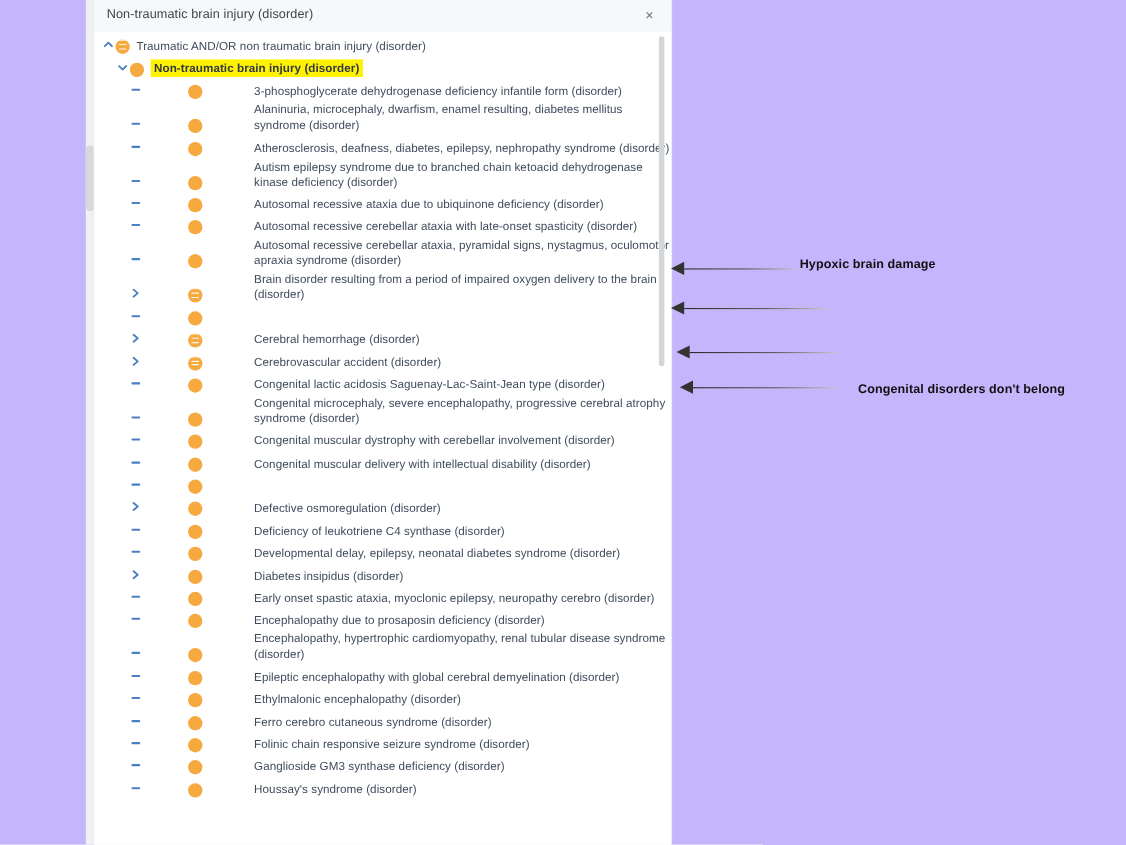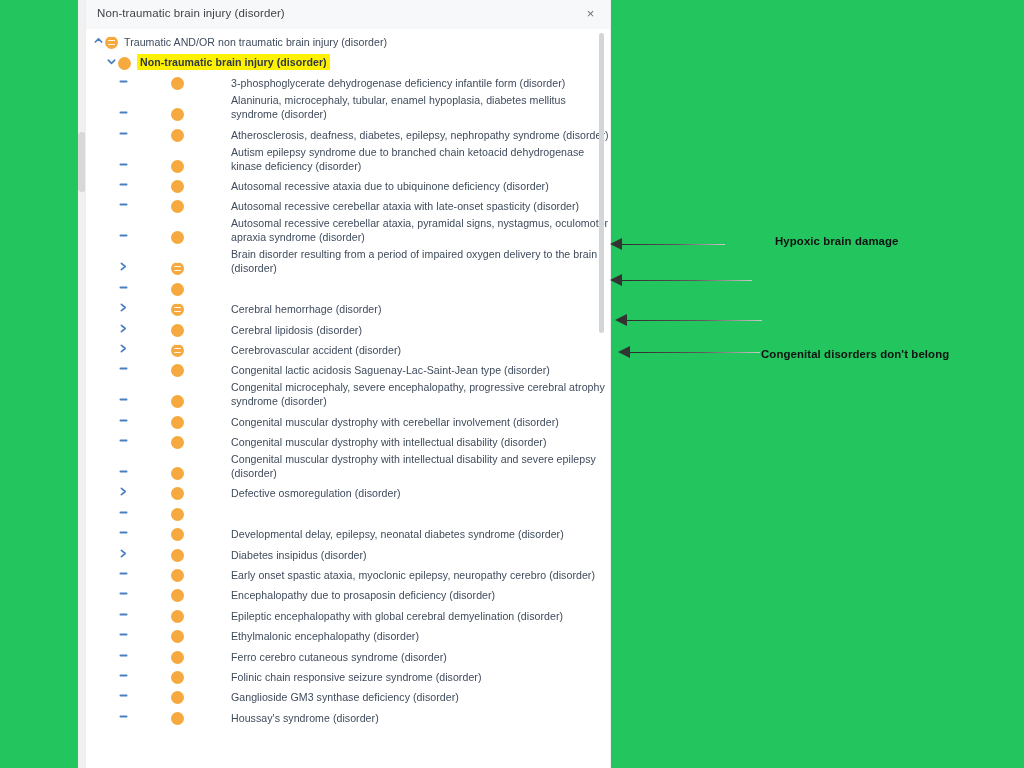--- a/index.html
+++ b/index.html
@@ -9,21 +9,21 @@
     height: 768px;
     background: #ffffff;
     font-family: "Liberation Sans", sans-serif;
     overflow: hidden;
   }
 
   #root {
     position: relative;
     width: 1024px;
     height: 768px;
-    background: #22c55e;
+    background: #c4b5fd;
   }
 
   
   .outer-gutter {
     position: absolute;
     left: 78px;
     top: 0;
     width: 8px;
     height: 768px;
     background: #f1f1f1;
@@ -261,21 +261,21 @@
             <div class="node-icon leaf"></div>
             <div class="node-label">3-phosphoglycerate dehydrogenase deficiency infantile form (disorder)</div>
           </div>
           <div class="row lvl2">
             <div class="toggle">
               <svg width="9" height="9" viewBox="0 0 9 9" aria-hidden="true">
                 <rect x="0.5" y="3.6" width="8" height="1.9" rx="0.9" fill="#4a7fc1"></rect>
               </svg>
             </div>
             <div class="node-icon leaf"></div>
-            <div class="node-label">Alaninuria, microcephaly, tubular, enamel hypoplasia, diabetes mellitus syndrome (disorder)</div>
+            <div class="node-label">Alaninuria, microcephaly, dwarfism, enamel resulting, diabetes mellitus syndrome (disorder)</div>
           </div>
           <div class="row lvl2">
             <div class="toggle">
               <svg width="9" height="9" viewBox="0 0 9 9" aria-hidden="true">
                 <rect x="0.5" y="3.6" width="8" height="1.9" rx="0.9" fill="#4a7fc1"></rect>
               </svg>
             </div>
             <div class="node-icon leaf"></div>
             <div class="node-label">Atherosclerosis, deafness, diabetes, epilepsy, nephropathy syndrome (disorder)</div>
           </div>
@@ -344,29 +344,20 @@
               <i></i>
             </div>
             <div class="node-label">Cerebral hemorrhage (disorder)</div>
           </div>
           <div class="row lvl2">
             <div class="toggle">
               <svg width="9" height="9" viewBox="0 0 9 9" aria-hidden="true">
                 <path d="M2.4 1.3 L6.2 4.5 L2.4 7.7" fill="none" stroke="#4a7fc1" stroke-width="1.7" stroke-linecap="round" stroke-linejoin="round"></path>
               </svg>
             </div>
-            <div class="node-icon leaf"></div>
-            <div class="node-label">Cerebral lipidosis (disorder)</div>
-          </div>
-          <div class="row lvl2">
-            <div class="toggle">
-              <svg width="9" height="9" viewBox="0 0 9 9" aria-hidden="true">
-                <path d="M2.4 1.3 L6.2 4.5 L2.4 7.7" fill="none" stroke="#4a7fc1" stroke-width="1.7" stroke-linecap="round" stroke-linejoin="round"></path>
-              </svg>
-            </div>
             <div class="node-icon parent">
               <i></i>
             </div>
             <div class="node-label">Cerebrovascular accident (disorder)</div>
           </div>
           <div class="row lvl2">
             <div class="toggle">
               <svg width="9" height="9" viewBox="0 0 9 9" aria-hidden="true">
                 <rect x="0.5" y="3.6" width="8" height="1.9" rx="0.9" fill="#4a7fc1"></rect>
               </svg>
@@ -392,47 +383,47 @@
             <div class="node-icon leaf"></div>
             <div class="node-label">Congenital muscular dystrophy with cerebellar involvement (disorder)</div>
           </div>
           <div class="row lvl2">
             <div class="toggle">
               <svg width="9" height="9" viewBox="0 0 9 9" aria-hidden="true">
                 <rect x="0.5" y="3.6" width="8" height="1.9" rx="0.9" fill="#4a7fc1"></rect>
               </svg>
             </div>
             <div class="node-icon leaf"></div>
-            <div class="node-label">Congenital muscular dystrophy with intellectual disability (disorder)</div>
-          </div>
-          <div class="row lvl2">
-            <div class="toggle">
-              <svg width="9" height="9" viewBox="0 0 9 9" aria-hidden="true">
-                <rect x="0.5" y="3.6" width="8" height="1.9" rx="0.9" fill="#4a7fc1"></rect>
-              </svg>
-            </div>
-            <div class="node-icon leaf"></div>
-            <div class="node-label">Congenital muscular dystrophy with intellectual disability and severe epilepsy (disorder)</div>
+            <div class="node-label">Congenital muscular delivery with intellectual disability (disorder)</div>
+          </div>
+          <div class="row lvl2">
+            <div class="toggle">
+              <svg width="9" height="9" viewBox="0 0 9 9" aria-hidden="true">
+                <rect x="0.5" y="3.6" width="8" height="1.9" rx="0.9" fill="#4a7fc1"></rect>
+              </svg>
+            </div>
+            <div class="node-icon leaf"></div>
           </div>
           <div class="row lvl2">
             <div class="toggle">
               <svg width="9" height="9" viewBox="0 0 9 9" aria-hidden="true">
                 <path d="M2.4 1.3 L6.2 4.5 L2.4 7.7" fill="none" stroke="#4a7fc1" stroke-width="1.7" stroke-linecap="round" stroke-linejoin="round"></path>
               </svg>
             </div>
             <div class="node-icon leaf"></div>
             <div class="node-label">Defective osmoregulation (disorder)</div>
           </div>
           <div class="row lvl2">
             <div class="toggle">
               <svg width="9" height="9" viewBox="0 0 9 9" aria-hidden="true">
                 <rect x="0.5" y="3.6" width="8" height="1.9" rx="0.9" fill="#4a7fc1"></rect>
               </svg>
             </div>
             <div class="node-icon leaf"></div>
+            <div class="node-label">Deficiency of leukotriene C4 synthase (disorder)</div>
           </div>
           <div class="row lvl2">
             <div class="toggle">
               <svg width="9" height="9" viewBox="0 0 9 9" aria-hidden="true">
                 <rect x="0.5" y="3.6" width="8" height="1.9" rx="0.9" fill="#4a7fc1"></rect>
               </svg>
             </div>
             <div class="node-icon leaf"></div>
             <div class="node-label">Developmental delay, epilepsy, neonatal diabetes syndrome (disorder)</div>
           </div>
@@ -455,20 +446,29 @@
             <div class="node-label">Early onset spastic ataxia, myoclonic epilepsy, neuropathy cerebro (disorder)</div>
           </div>
           <div class="row lvl2">
             <div class="toggle">
               <svg width="9" height="9" viewBox="0 0 9 9" aria-hidden="true">
                 <rect x="0.5" y="3.6" width="8" height="1.9" rx="0.9" fill="#4a7fc1"></rect>
               </svg>
             </div>
             <div class="node-icon leaf"></div>
             <div class="node-label">Encephalopathy due to prosaposin deficiency (disorder)</div>
+          </div>
+          <div class="row lvl2">
+            <div class="toggle">
+              <svg width="9" height="9" viewBox="0 0 9 9" aria-hidden="true">
+                <rect x="0.5" y="3.6" width="8" height="1.9" rx="0.9" fill="#4a7fc1"></rect>
+              </svg>
+            </div>
+            <div class="node-icon leaf"></div>
+            <div class="node-label">Encephalopathy, hypertrophic cardiomyopathy, renal tubular disease syndrome (disorder)</div>
           </div>
           <div class="row lvl2">
             <div class="toggle">
               <svg width="9" height="9" viewBox="0 0 9 9" aria-hidden="true">
                 <rect x="0.5" y="3.6" width="8" height="1.9" rx="0.9" fill="#4a7fc1"></rect>
               </svg>
             </div>
             <div class="node-icon leaf"></div>
             <div class="node-label">Epileptic encephalopathy with global cerebral demyelination (disorder)</div>
           </div>
@@ -523,29 +523,29 @@
       </div>
     </div>
 
   </div>
 
   <div id="annotation-layer">
       <div class="annotation" style="left: 610px; top: 238px;">
         <div class="ann-head"></div>
         <div class="ann-line" style="width: 103px;"></div>
       </div>
-      <div class="ann-text" style="left: 727px; top: 235px; margin-left: 48px;">Hypoxic brain damage</div>
+      <div class="ann-text" style="left: 727px; top: 235px;">Hypoxic brain damage</div>
       <div class="annotation" style="left: 610px; top: 274px;">
         <div class="ann-head"></div>
         <div class="ann-line" style="width: 130px;"></div>
       </div>
       <div class="annotation" style="left: 615px; top: 314px;">
         <div class="ann-head"></div>
         <div class="ann-line" style="width: 135px;"></div>
       </div>
       <div class="annotation" style="left: 618px; top: 346px;">
         <div class="ann-head"></div>
         <div class="ann-line" style="width: 130px;"></div>
       </div>
-      <div class="ann-text" style="left: 761px; top: 348px;">Congenital disorders don't belong</div>
+      <div class="ann-text" style="left: 780px; top: 348px;">Congenital disorders don't belong</div>
     </div>
 
 </div>
 
 </body></html>

